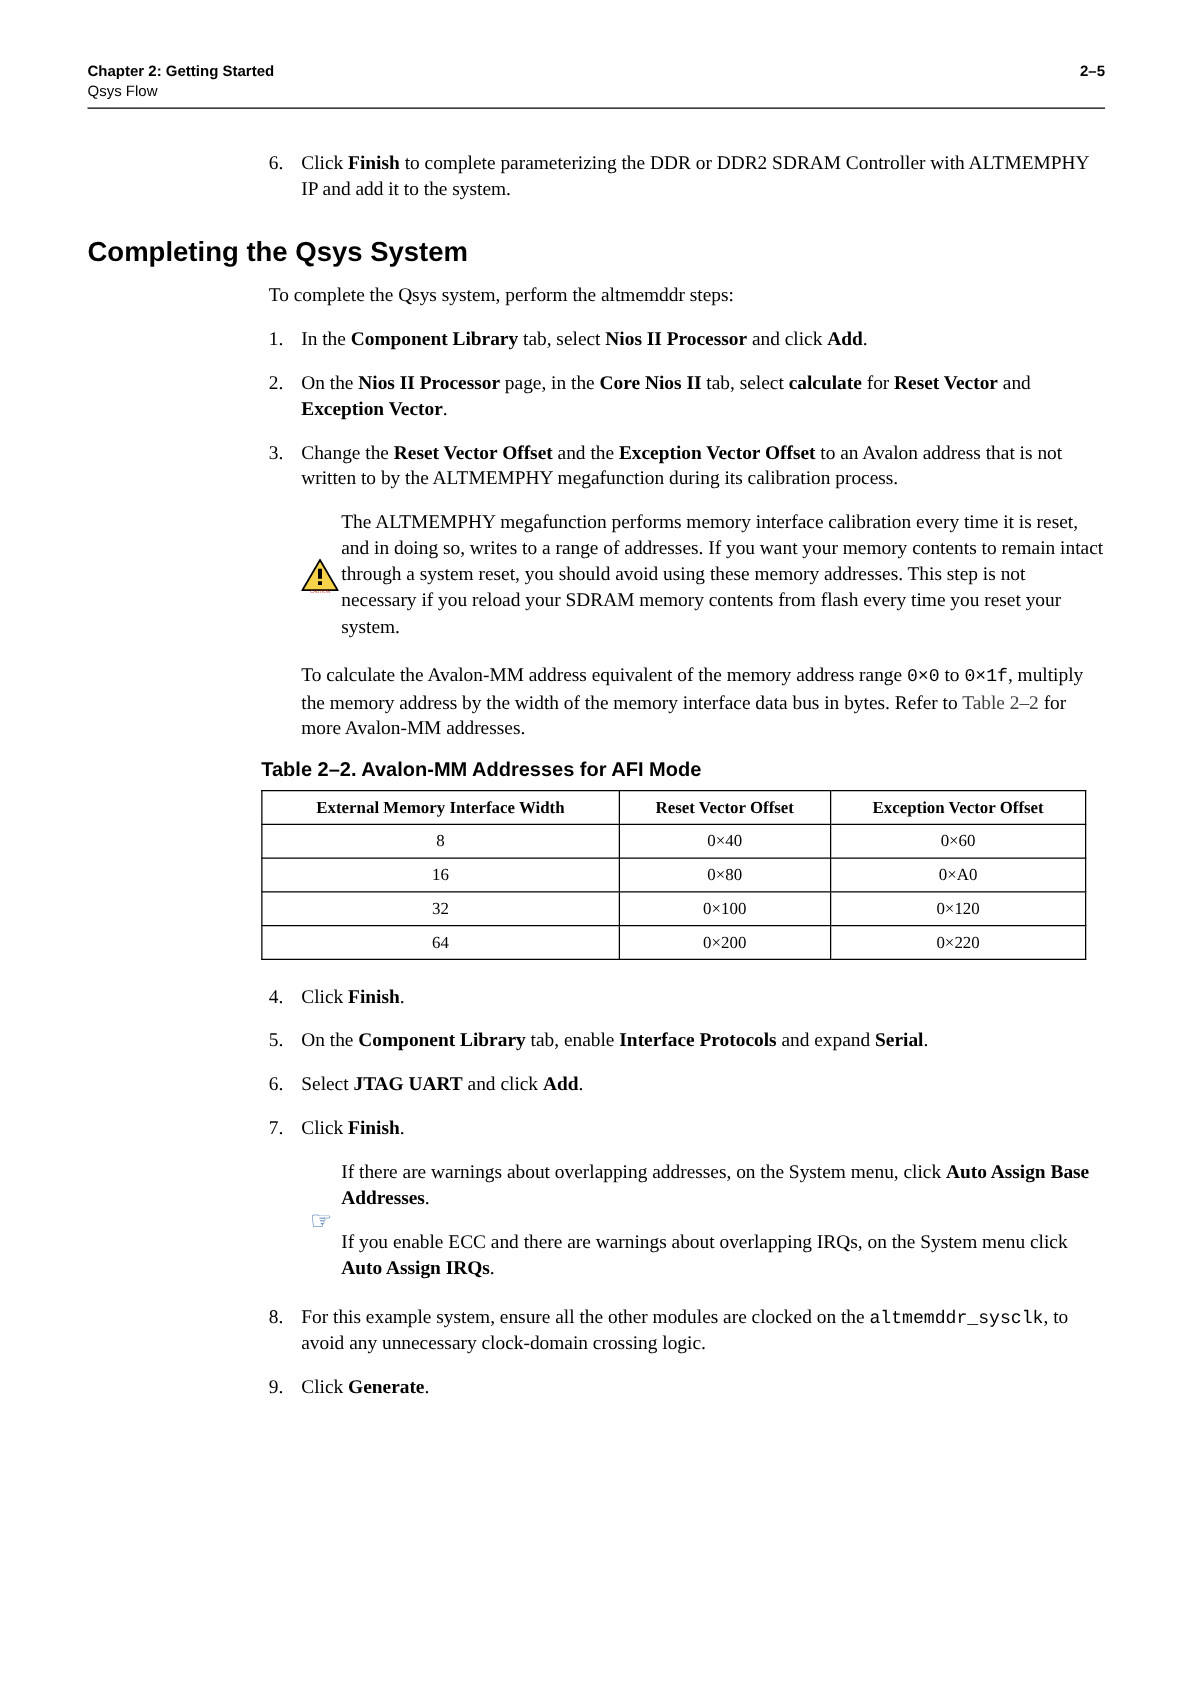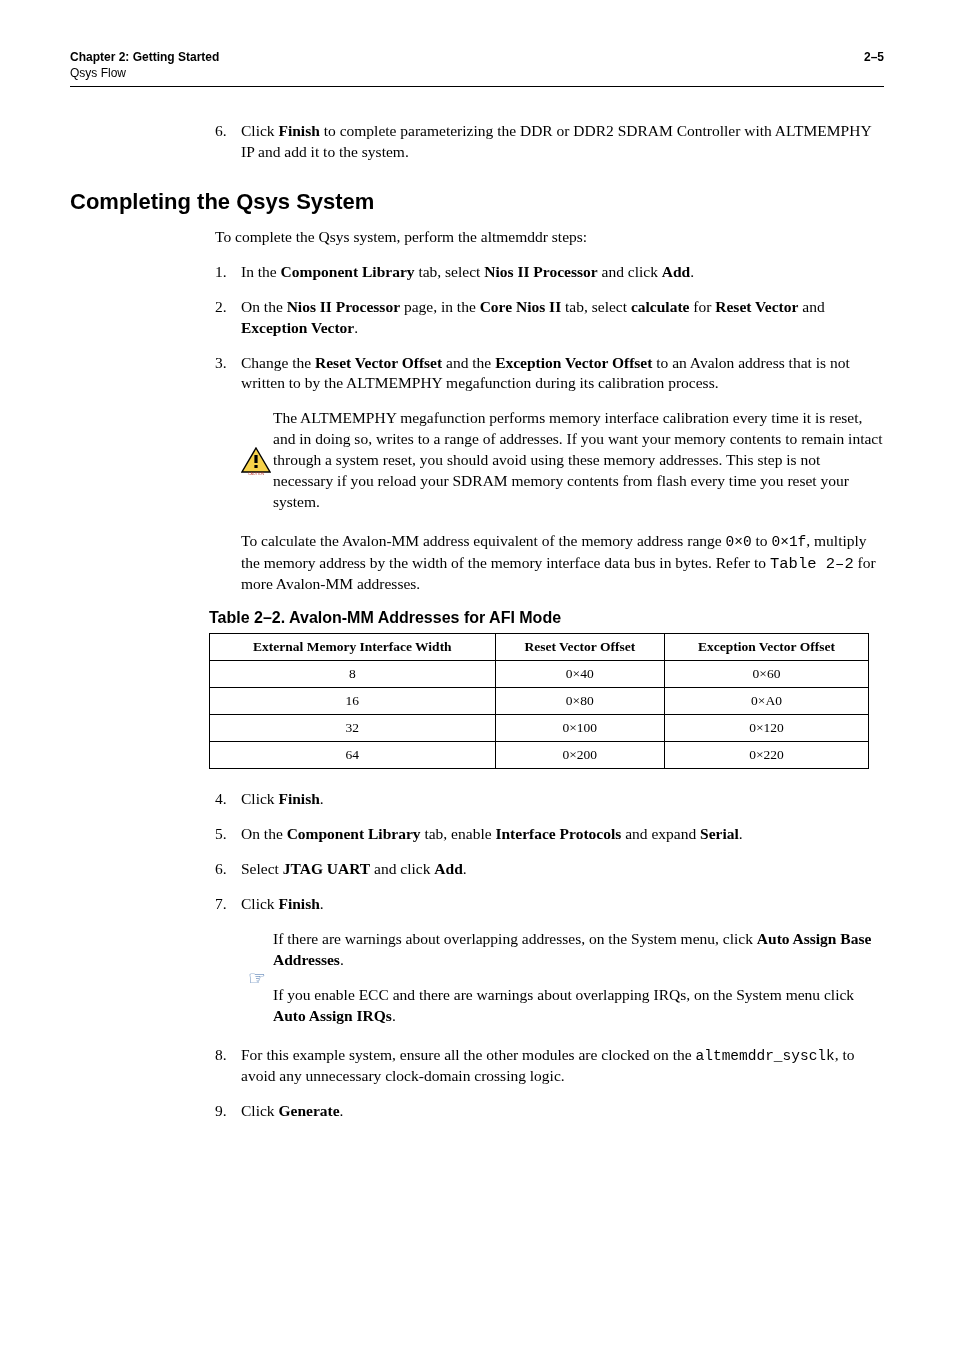--- a/index.html
+++ b/index.html
@@ -77,21 +77,21 @@
     font-size: 15.5px;
     line-height: 1.35;
   }
   .caution-tri {
     display: block;
   }
   .hand-icon {
     color: #3a6aa8;
     font-size: 20px;
   }
-  .link { color: #000000; font-family: Liberation Mono, monospace; }
+  .link { color: #404040; }
   .mono { font-family: "Courier New", monospace; font-size: 14.5px; }
   .table-cap {
     font-family: Arial, Helvetica, sans-serif;
     font-size: 16px;
     font-weight: bold;
     margin: 8px 0 6px -6px;
   }
   table.afi {
     border-collapse: collapse;
     width: 660px;

